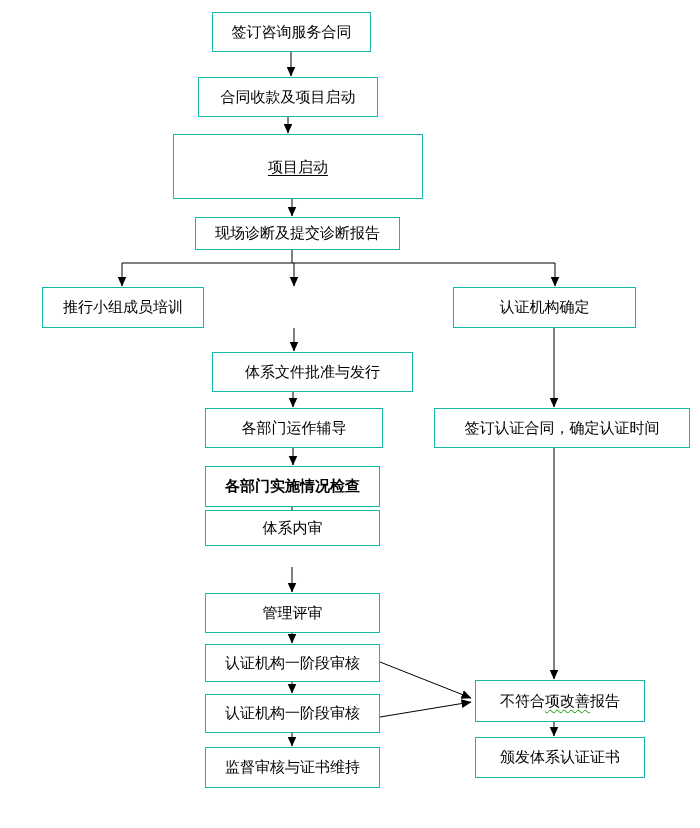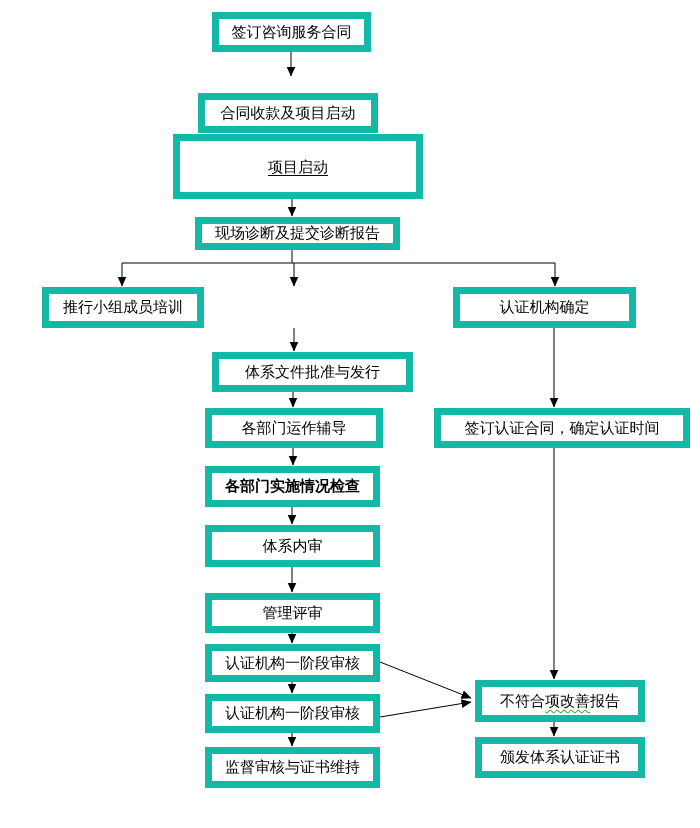--- a/index.html
+++ b/index.html
@@ -6,21 +6,21 @@
   .canvas{
     position:relative;
     width:700px;height:828px;
     background:#ffffff;
     font-family:"Liberation Sans","DejaVu Sans",sans-serif;
     overflow:hidden;
   }
   .node{
     position:absolute;
     box-sizing:border-box;
-    border:7px solid #14b8a6;
+    border:1px solid #14b8a6;
     background:#ffffff;
     display:flex;
     align-items:center;
     justify-content:center;
     text-align:center;
     font-size:15px;
     color:#000000;
     line-height:1.35;
     padding:2px 4px;
     white-space:nowrap;
@@ -68,21 +68,21 @@
     <line x1="554" y1="448" x2="554" y2="679" marker-end="url(#ah)"></line>
     <line x1="380" y1="662" x2="471" y2="698" marker-end="url(#ah)"></line>
     <line x1="380" y1="717" x2="471" y2="702" marker-end="url(#ah)"></line>
     <line x1="554" y1="722" x2="554" y2="736" marker-end="url(#ah)"></line>
   </svg>
 
   <div class="node" style="left:212px;top:12px;width:159px;height:40px;">
     <span>签订咨询服务合同</span>
   </div>
 
-  <div class="node" style="left:198px;top:93px;width:180px;height:40px;">
+  <div class="node" style="left:198px;top:77px;width:180px;height:40px;">
     <span>合同收款及项目启动</span>
   </div>
 
   <div class="node two-line" style="left:173px;top:134px;width:250px;height:65px;">
     <span class="u">项目启动</span>
   </div>
 
   <div class="node" style="left:195px;top:217px;width:205px;height:33px;">
     <span>现场诊断及提交诊断报告</span>
   </div>
@@ -105,21 +105,21 @@
   </div>
 
   <div class="node" style="left:434px;top:408px;width:256px;height:40px;">
     <span>签订认证合同，确定认证时间</span>
   </div>
 
   <div class="node" style="left:205px;top:466px;width:175px;height:41px;font-weight:bold;">
     <span>各部门实施情况检查</span>
   </div>
 
-  <div class="node" style="left:205px;top:525px;width:175px;height:42px;">
+  <div class="node" style="left:205px;top:510px;width:175px;height:36px;">
     <span>体系内审</span>
   </div>
 
   <div class="node" style="left:205px;top:593px;width:175px;height:40px;">
     <span>管理评审</span>
   </div>
 
   <div class="node" style="left:205px;top:644px;width:175px;height:38px;">
     <span>认证机构一阶段审核</span>
   </div>

